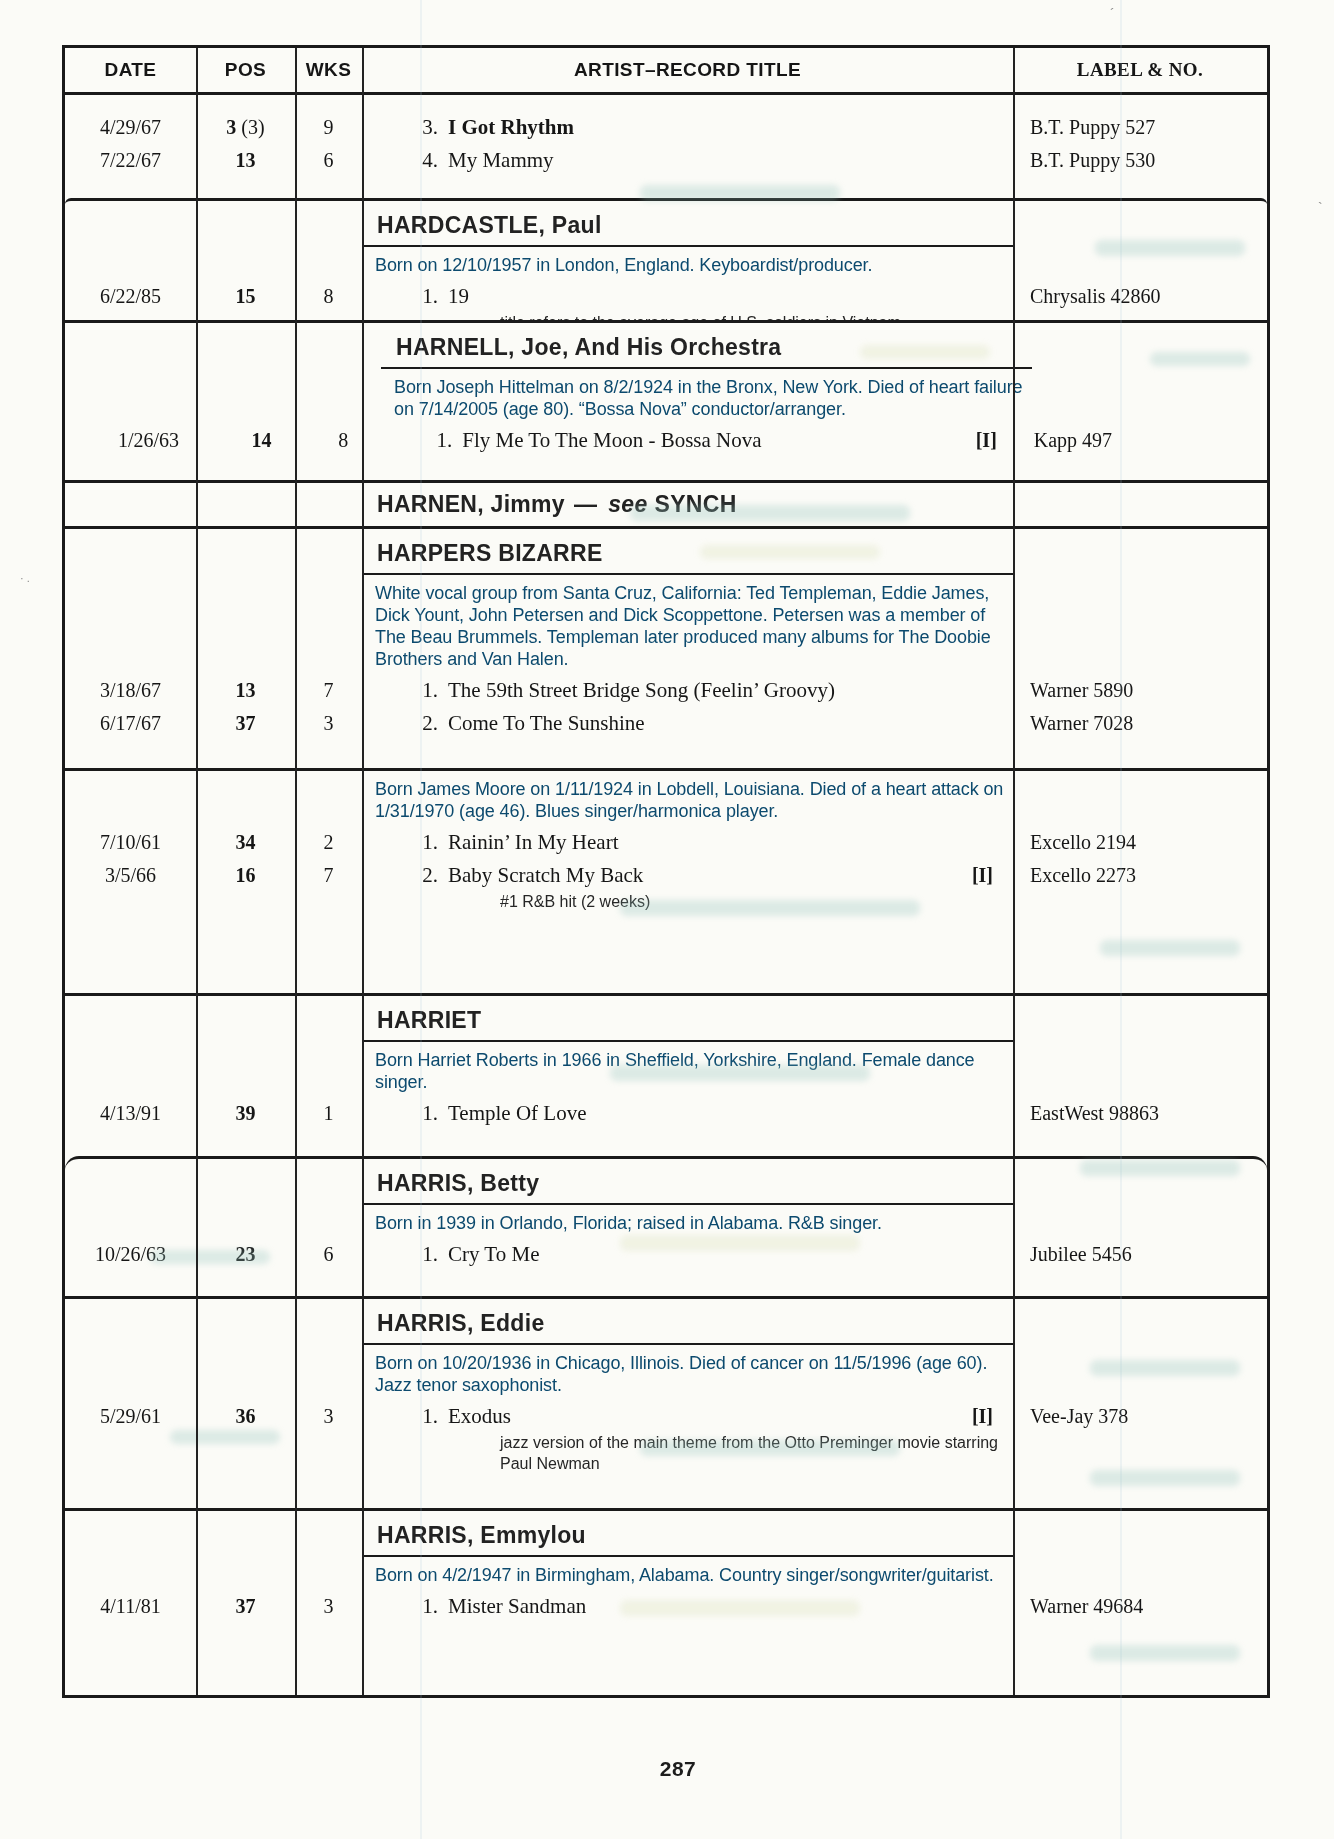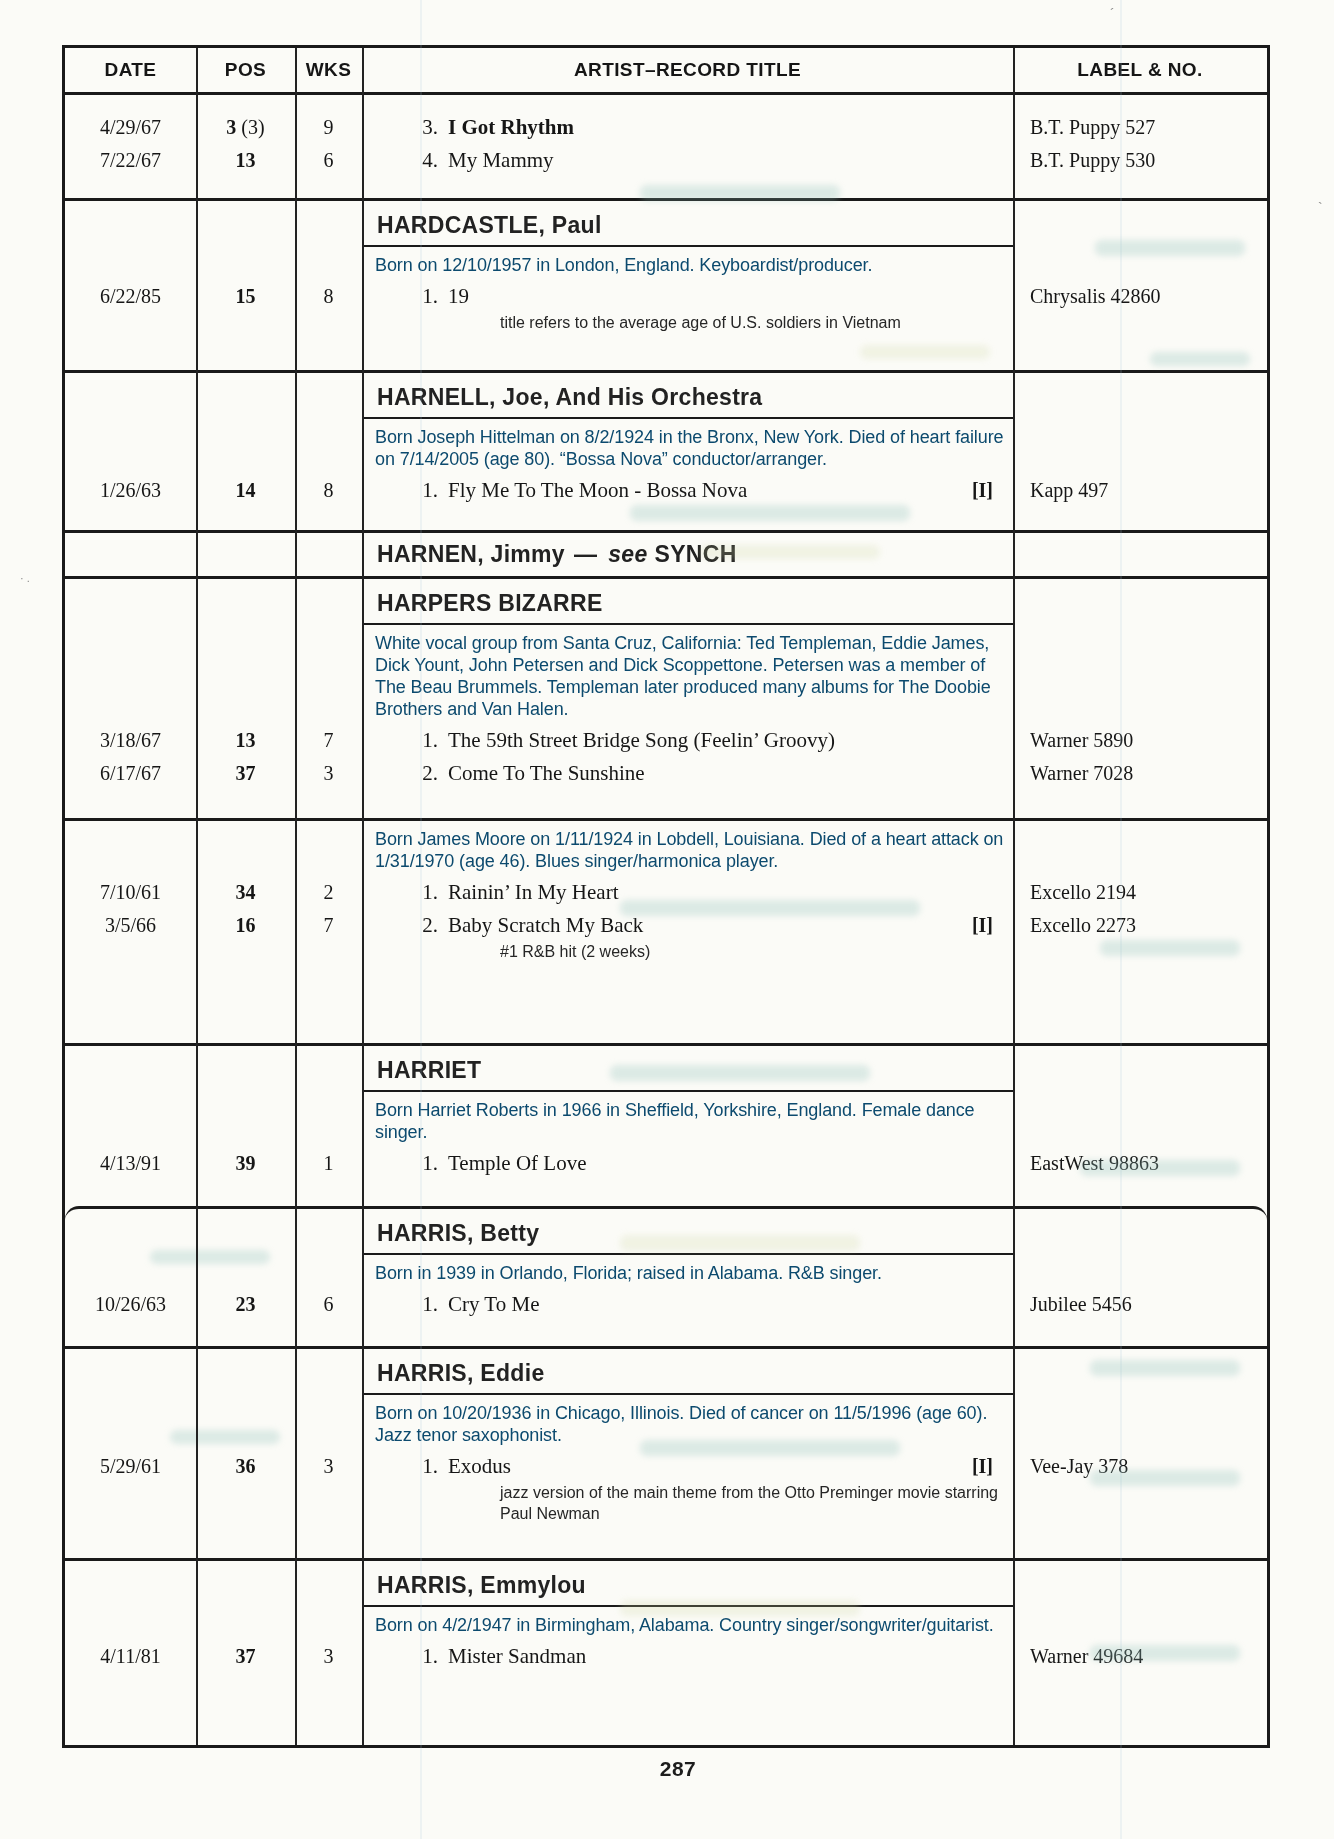--- a/index.html
+++ b/index.html
@@ -29,21 +29,21 @@
   }
   .hcell{
     display:flex;align-items:center;justify-content:center;
     font-weight:bold;font-size:19px;letter-spacing:.4px;
     height:100%;box-sizing:border-box;
   }
   .hc-date{width:131px;}
   .hc-pos{width:99px;}
   .hc-wks{width:67px;}
   .hc-title{width:651px;}
-  .hc-label{width:254px;}
+  .hc-label{width:254px;font-family:Liberation Serif, serif;}
 
   
   .vline{position:absolute;top:0;bottom:0;width:2px;background:#222;z-index:6;}
   .vl-1{left:131px;} .vl-2{left:230px;} .vl-3{left:297px;} .vl-4{left:948px;}
 
   
   .section{position:relative;box-sizing:border-box;border-top:3px solid #1a1a1a;overflow:hidden;}
   .section.first{border-top:none;}
 
   .artist-block{
@@ -128,40 +128,40 @@
               <div class="c-pos">13</div>
               <div class="c-wks">6</div>
               <div class="c-title">
                 <span class="song-num">4.</span>
                 <span class="song-title">My Mammy</span>
               </div>
               <div class="c-label">B.T. Puppy 530</div>
             </div>
           </div>
         </div>
-        <div class="section" style="height: 172px;">
+        <div class="section" style="height: 122px; border-radius: 6px;">
           <div class="artist-block">
             <div class="artist-name">HARDCASTLE, Paul</div>
           </div>
           <div class="artist-bio">Born on 12/10/1957 in London, England. Keyboardist/producer.</div>
           <div class="songs">
             <div class="song-row">
               <div class="c-date">6/22/85</div>
               <div class="c-pos">15</div>
               <div class="c-wks">8</div>
               <div class="c-title">
                 <span class="song-num">1.</span>
                 <span class="song-title">19</span>
               </div>
               <div class="c-label">Chrysalis 42860</div>
             </div>
             <div class="song-note">title refers to the average age of U.S. soldiers in Vietnam</div>
           </div>
         </div>
-        <div class="section" style="height: 160px;">
+        <div class="section" style="height: 160px; padding-left: 19px;">
           <div class="artist-block">
             <div class="artist-name">HARNELL, Joe, And His Orchestra</div>
           </div>
           <div class="artist-bio">Born Joseph Hittelman on 8/2/1924 in the Bronx, New York. Died of heart failure on 7/14/2005 (age 80). “Bossa Nova” conductor/arranger.</div>
           <div class="songs">
             <div class="song-row">
               <div class="c-date">1/26/63</div>
               <div class="c-pos">14</div>
               <div class="c-wks">8</div>
               <div class="c-title">

